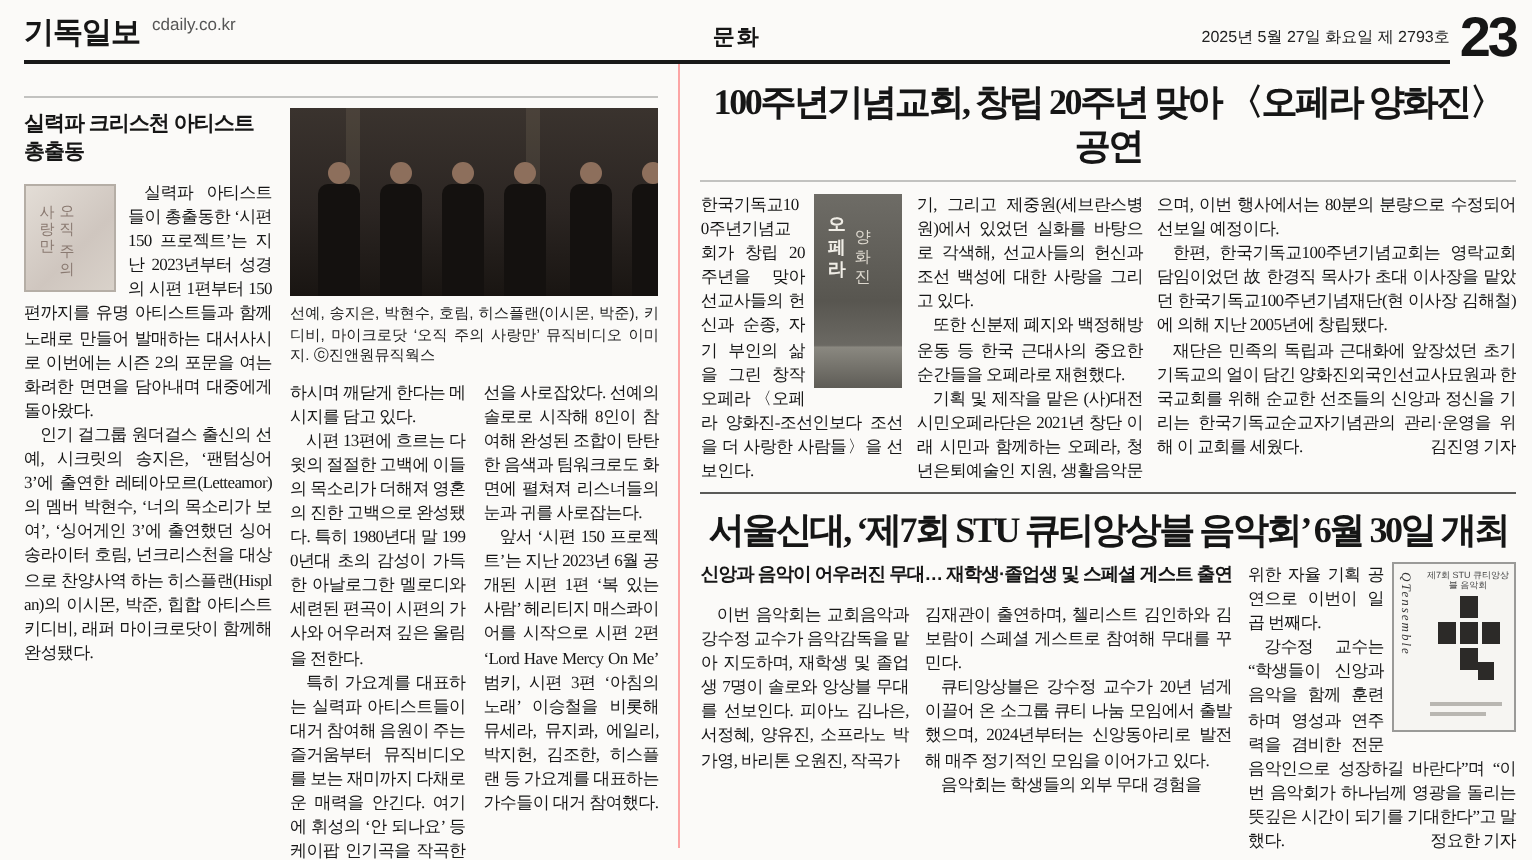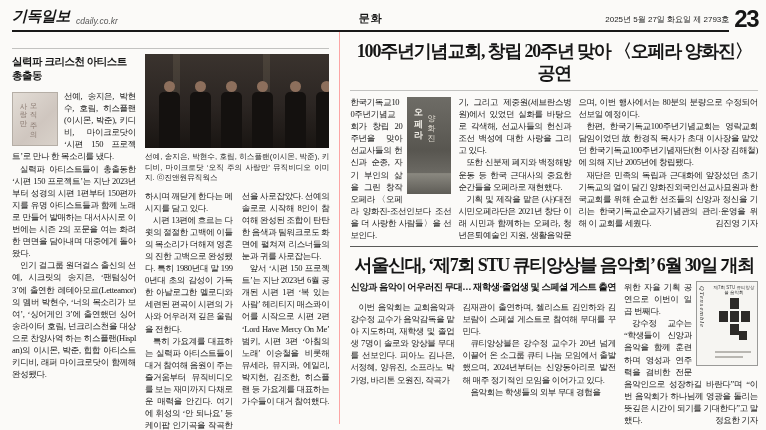--- a/index.html
+++ b/index.html
@@ -1,27 +1,27 @@
 <!DOCTYPE html>
 <html><head>
 <meta charset="utf-8">
 <style>
   html,body{margin:0;padding:0;background:#e8e8e6;}
   .page{width:766px;height:430px;background:#fbfaf8;color:#161616;overflow:hidden;
         font-family:"Liberation Sans",sans-serif;position:relative;box-sizing:border-box;}
   
   .header{display:flex;align-items:flex-end;padding:6px 8px 0 12px;}
   .header-main{flex:1;display:flex;align-items:flex-end;border-bottom:2.5px solid #191919;padding-bottom:4px;}
-  .hm-left{flex:1;display:flex;align-items:flex-end;font-style:italic;}
+  .hm-left{flex:1;display:flex;align-items:flex-start;}
   .masthead{font-size:15px;font-weight:800;letter-spacing:-0.5px;}
   .site{font-size:8.5px;color:#555;margin-left:6px;}
   .section-name{font-size:11px;font-weight:700;letter-spacing:1px;}
   .hm-right{flex:1;text-align:right;}
   .issue-date{font-size:8px;color:#222;}
-  .page-num{font-size:24px;font-weight:600;line-height:26px;margin-left:5px;letter-spacing:-1.5px;}
+  .page-num{font-size:28px;font-weight:600;line-height:26px;margin-left:5px;letter-spacing:-1.5px;}
   
   .content{display:flex;align-items:stretch;height:392px;}
   .article-left{width:395px;box-sizing:border-box;padding:10px 10px 0 12px;}
   .article-right{flex:1;border-left:1px solid #fca5a5;box-sizing:border-box;padding:8px 8px 0 10px;display:flex;flex-direction:column;}
   .headline{font-family:"Liberation Serif",serif;font-weight:700;text-align:center;letter-spacing:-1.2px;}
   .h1{font-size:22.5px;line-height:26px;}
   .h2{font-size:18px;line-height:22px;}
   .rule{border-bottom:1px solid #c2c2c0;margin:6px 0 5px;}
   p{margin:0;font-size:8.5px;line-height:12.1px;text-align:justify;text-indent:8px;
     font-family:"Liberation Serif",serif;letter-spacing:-0.3px;word-break:break-all;}
@@ -99,21 +99,20 @@
   <div class="content">
 
     <div class="article-left">
       <div class="rule"></div>
       <div class="a1-body">
         <div class="a1-col1">
           <span class="kicker">실력파 크리스천 아티스트 총출동</span>
           <div class="album">
             <span>오직 주의 사랑만</span>
           </div>
-          <p class="first">선예, 송지은, 박현수, 호림, 히스플랜(이시몬, 박준), 키디비, 마이크로닷이 ‘시편 150 프로젝트’로 만나 한 목소리를 냈다.</p>
           <p>실력파 아티스트들이 총출동한 ‘시편 150 프로젝트’는 지난 2023년부터 성경의 시편 1편부터 150편까지를 유명 아티스트들과 함께 노래로 만들어 발매하는 대서사시로 이번에는 시즌 2의 포문을 여는 화려한 면면을 담아내며 대중에게 돌아왔다.</p>
           <p>인기 걸그룹 원더걸스 출신의 선예, 시크릿의 송지은, ‘팬텀싱어 3’에 출연한 레테아모르(Letteamor)의 멤버 박현수, ‘너의 목소리가 보여’, ‘싱어게인 3’에 출연했던 싱어송라이터 호림, 넌크리스천을 대상으로 찬양사역 하는 히스플랜(Hisplan)의 이시몬, 박준, 힙합 아티스트 키디비, 래퍼 마이크로닷이 함께해 완성됐다.</p>
 
         </div>
         <div class="a1-col23">
           <div class="photo">
             <div class="streak" style="left:28px"></div>
             <div class="streak" style="left:118px"></div>
 
             <div class="person" style="left:14px"></div>

